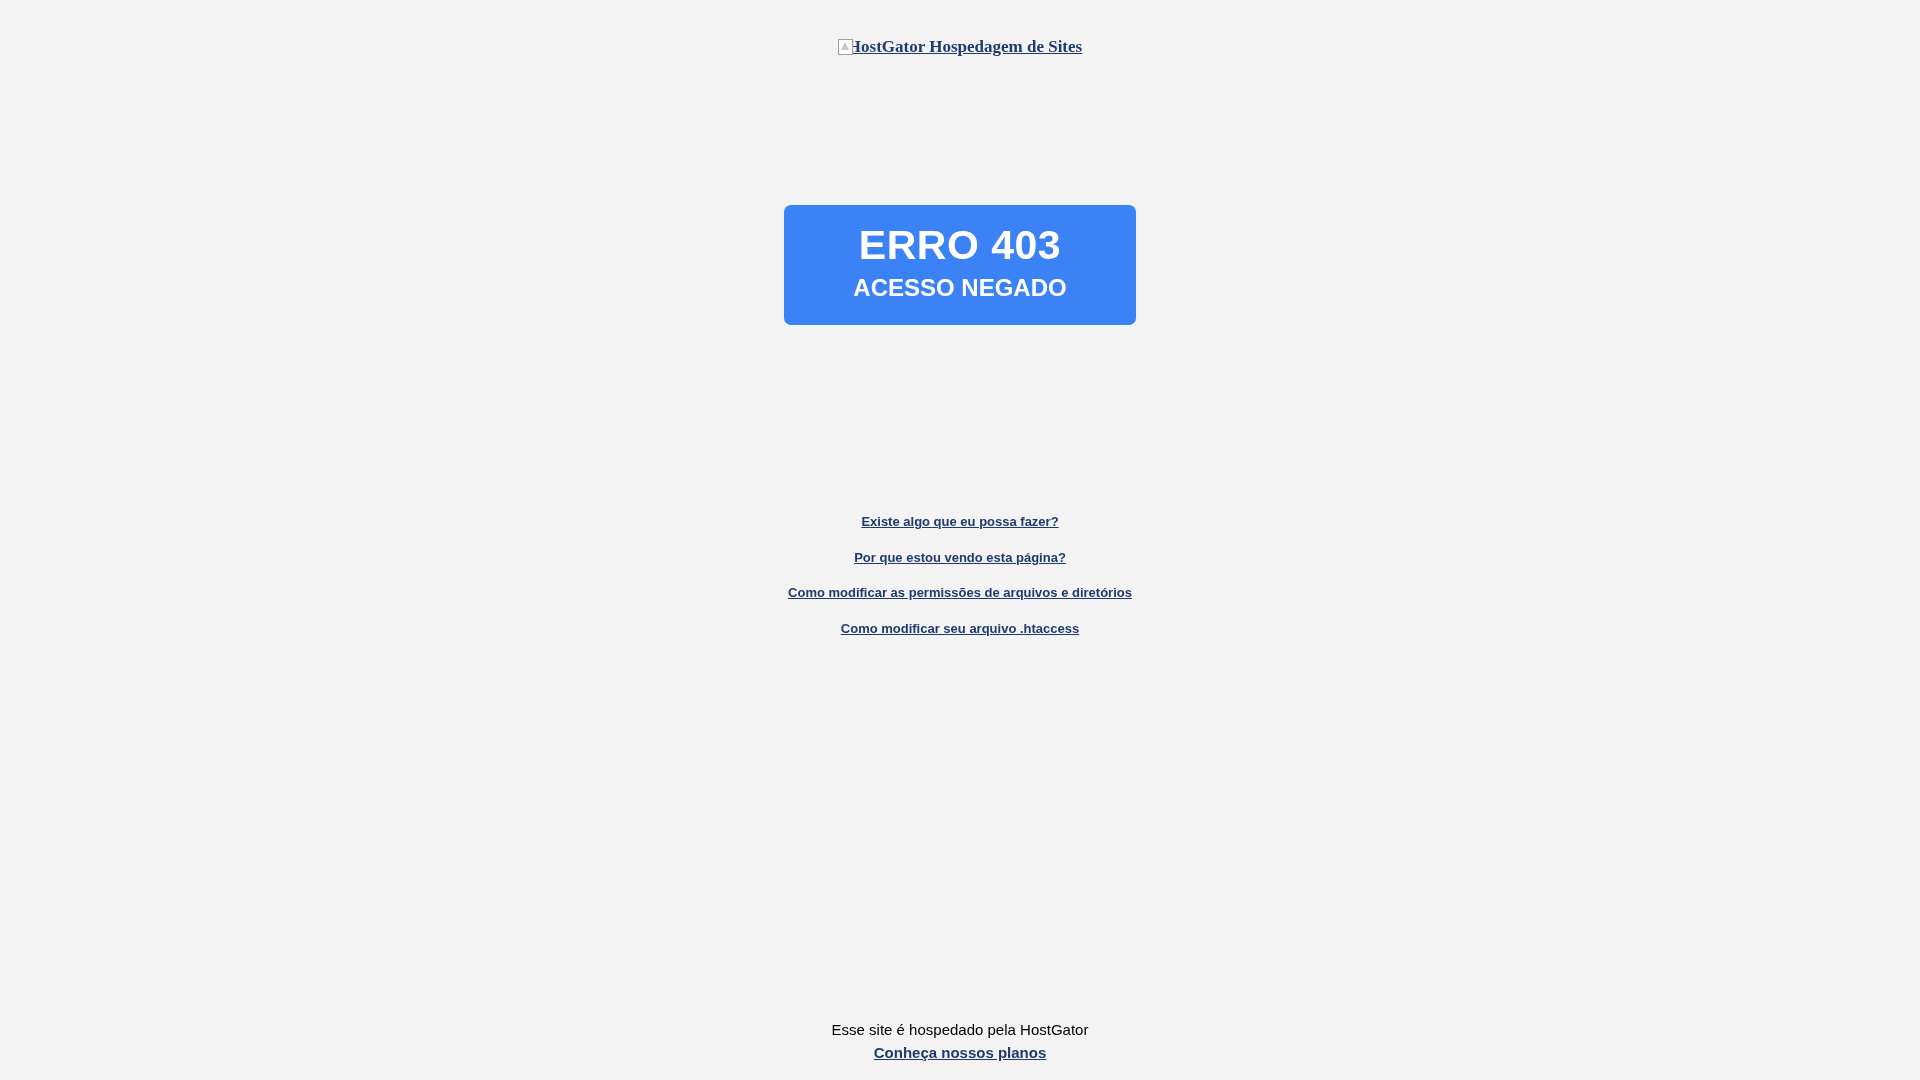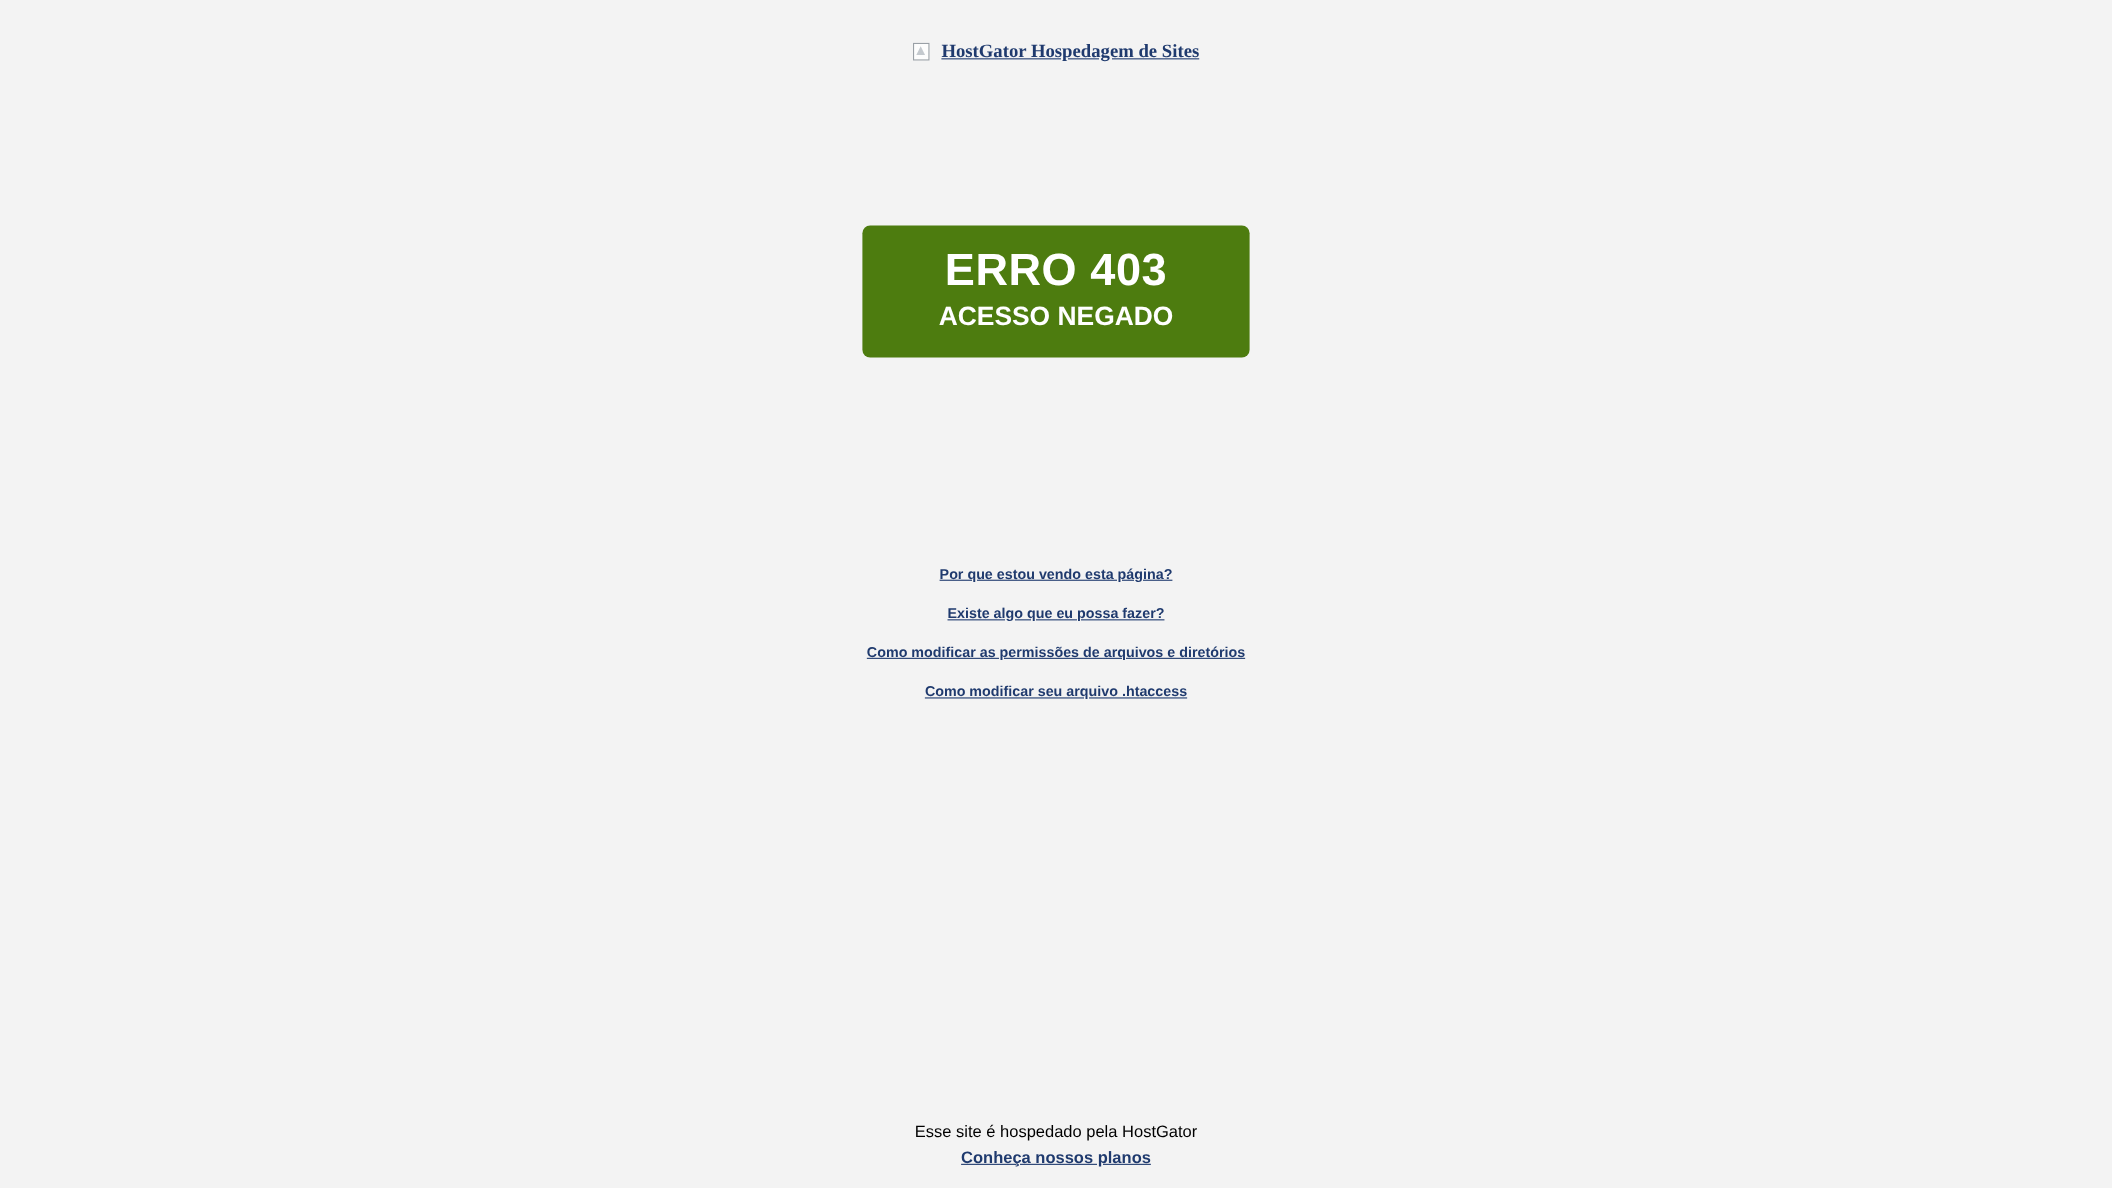--- a/index.html
+++ b/index.html
@@ -31,21 +31,21 @@
   }
   .broken-img {
     display: inline-block;
     font-family: "Liberation Serif", serif;
     font-size: 17px;
     font-weight: 700;
     color: #1f3a6e;
     text-decoration: underline;
     white-space: nowrap;
     position: relative;
-    padding-left: 26px;
+    padding-left: 10px;
   }
   .broken-img .brk-icon {
     position: absolute;
     left: 0;
     top: 1px;
     width: 13px;
     height: 14px;
     border: 1px solid #9aa0a6;
     background: #fdfdfd;
     display: inline-block;
@@ -62,21 +62,21 @@
     border-bottom: 8px solid #c4c9ce;
   }
 
   
   .error-box {
     position: absolute;
     left: 50%;
     transform: translateX(-50%);
     top: 205px;
     width: 352px;
-    background: #4d7c0f;
+    background: #3b82f6;
     border-radius: 7px;
     padding: 18px 0 22px 0;
     text-align: center;
     color: #ffffff;
     box-sizing: border-box;
   }
   .error-code {
     font-family: "Liberation Sans", sans-serif;
     font-size: 41px;
     font-weight: 700;
@@ -146,22 +146,22 @@
       <span>HostGator Hospedagem de Sites</span>
     </a>
   </div>
 
   <div class="error-box">
     <div class="error-code">ERRO 403</div>
     <div class="error-text">ACESSO NEGADO</div>
   </div>
 
   <div class="links">
+    <a href="#">Existe algo que eu possa fazer?</a>
     <a href="#">Por que estou vendo esta página?</a>
-    <a href="#">Existe algo que eu possa fazer?</a>
     <a href="#">Como modificar as permissões de arquivos e diretórios</a>
     <a href="#">Como modificar seu arquivo .htaccess</a>
   </div>
 
   <div class="footer">
     <div class="footer-text">Esse site é hospedado pela HostGator</div>
     <a class="footer-link" href="#">Conheça nossos planos</a>
   </div>
 
 </div>

